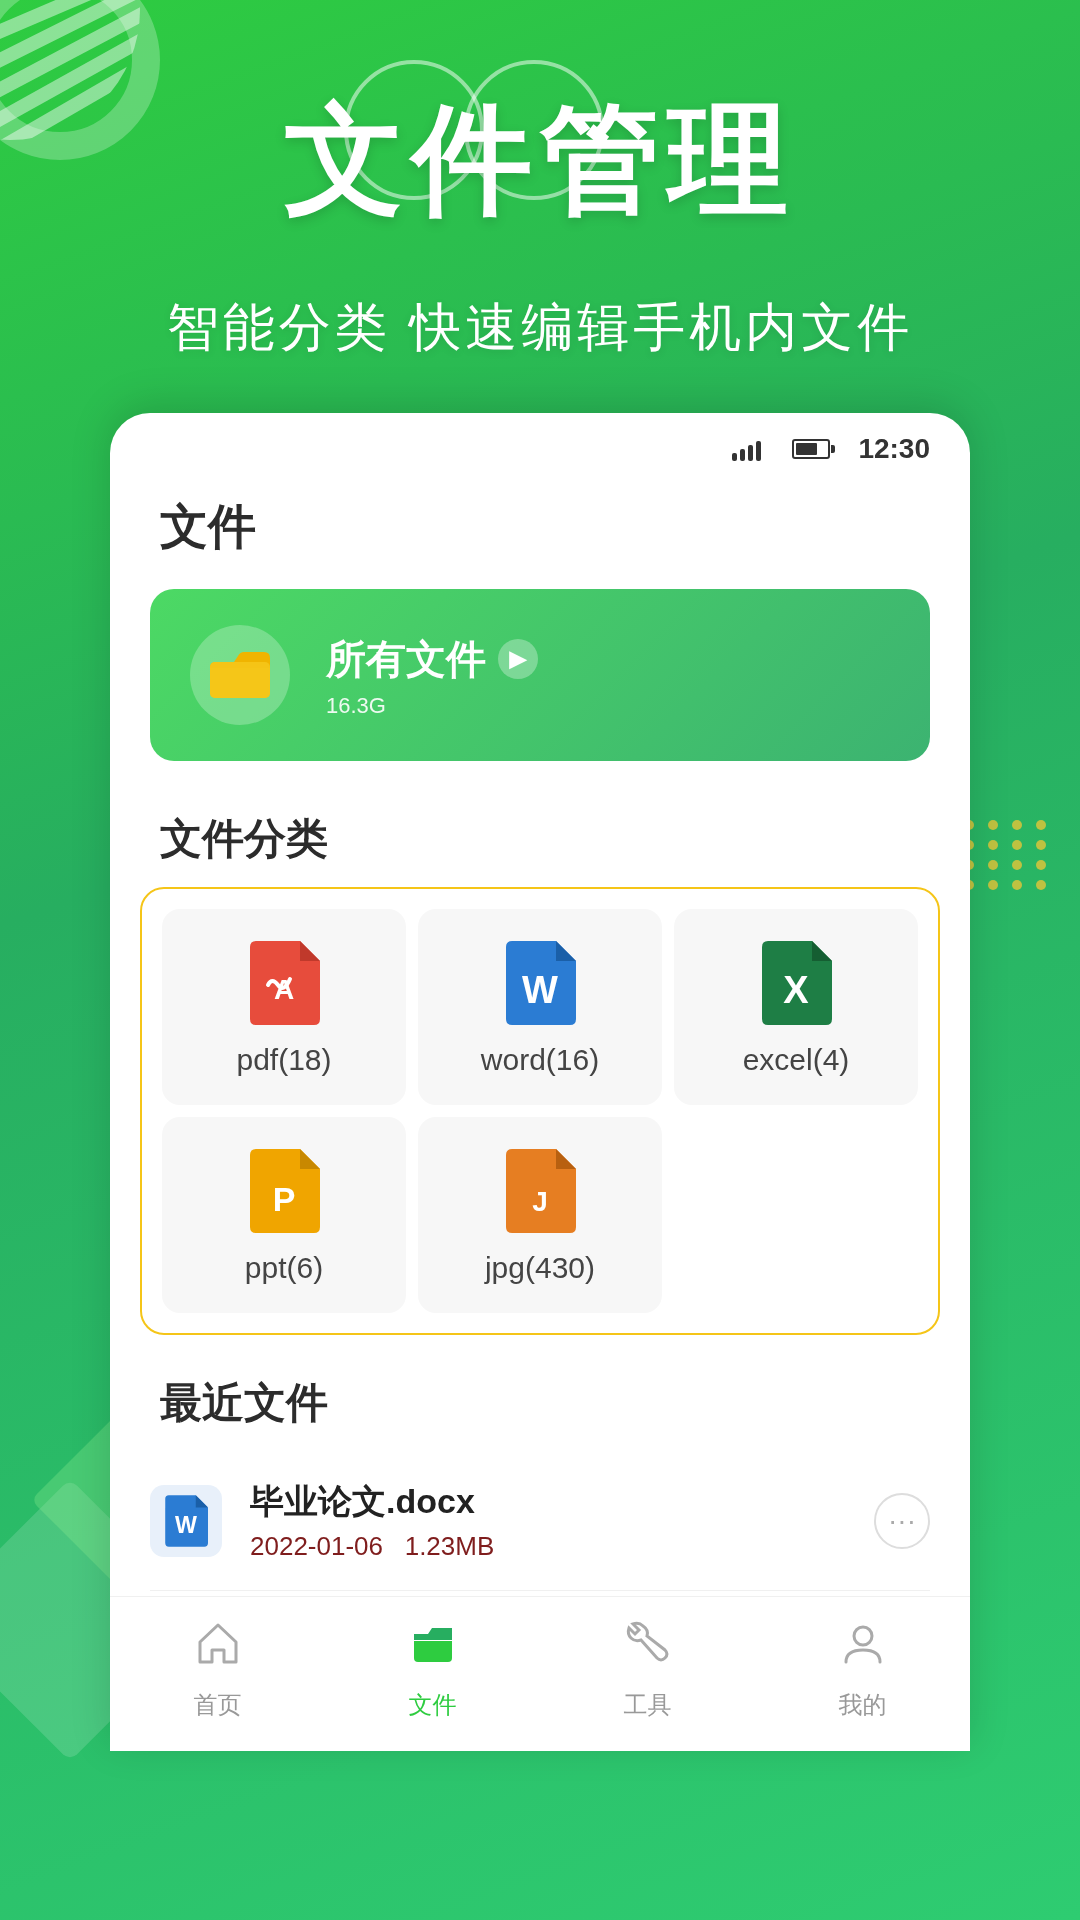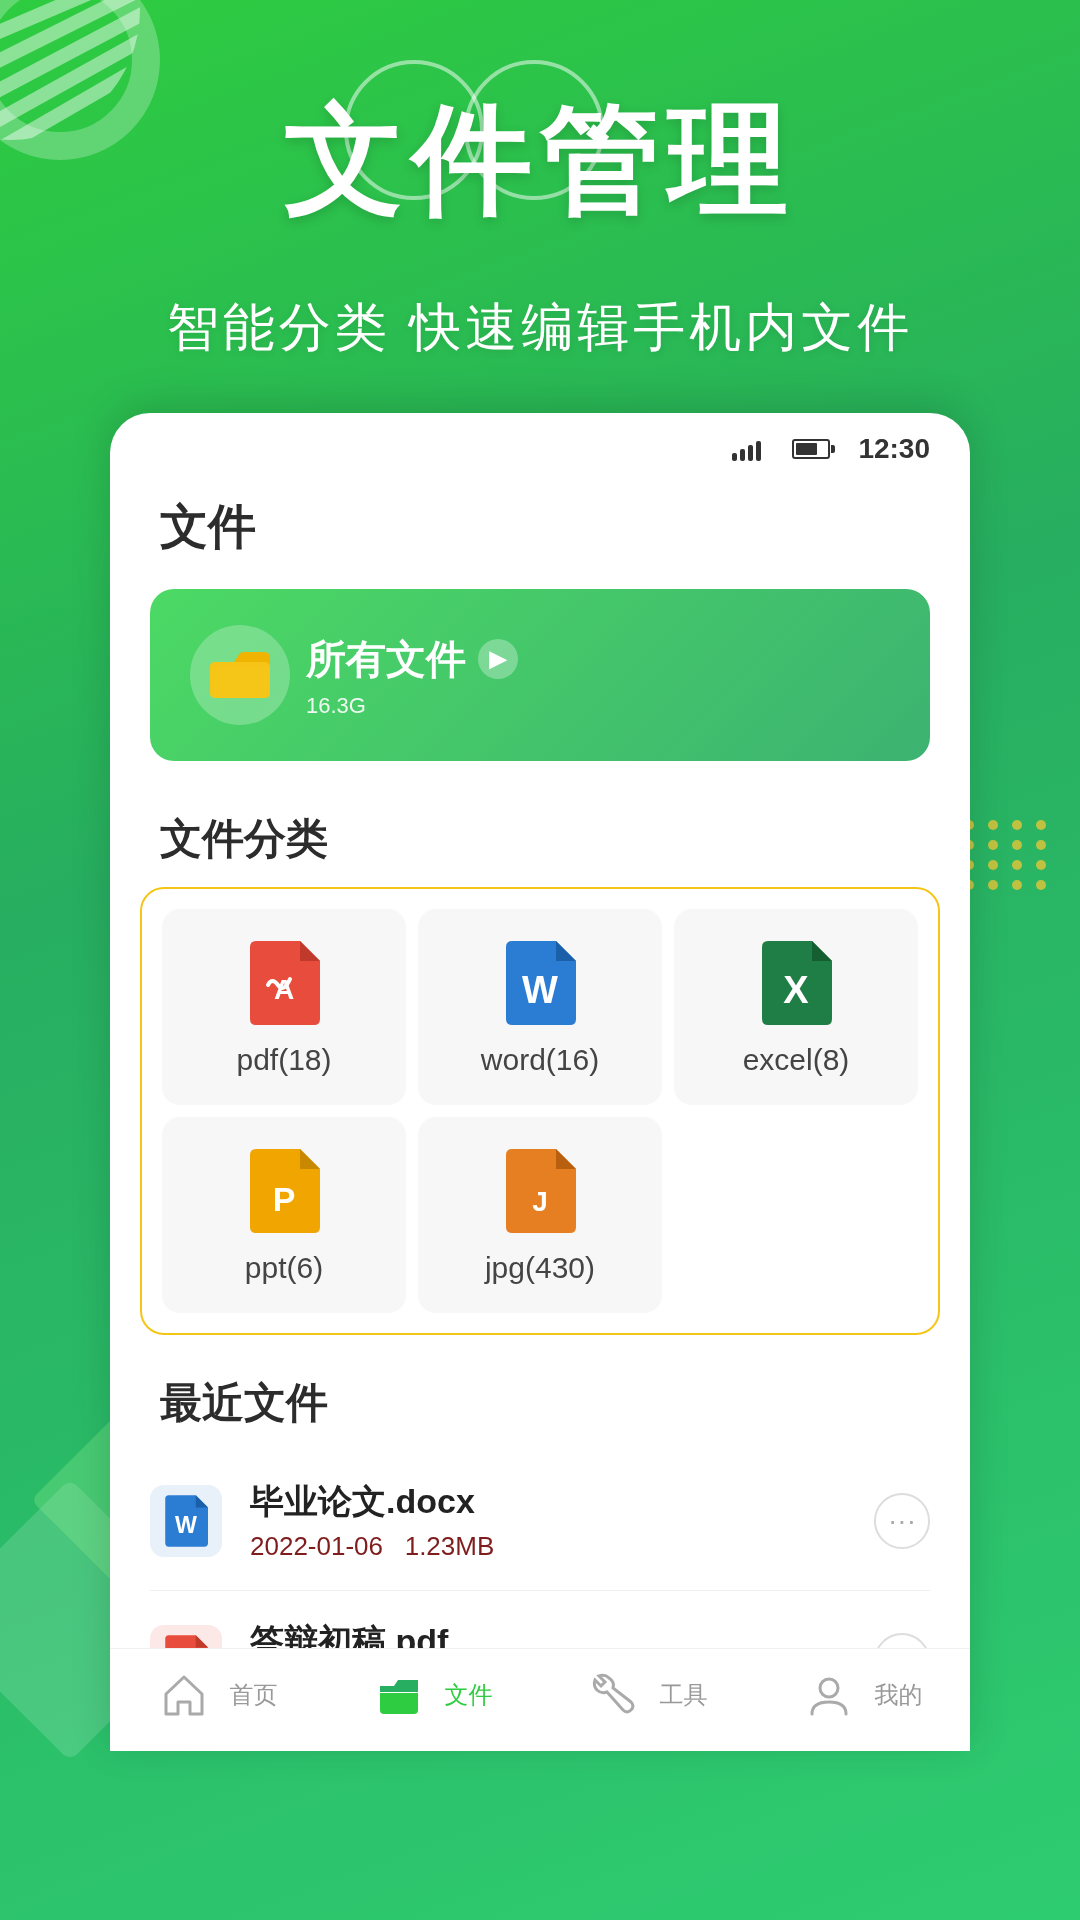--- a/index.html
+++ b/index.html
@@ -176,21 +176,21 @@
     }
 
     
     .all-files-card {
       margin: 0 40px 40px;
       background: linear-gradient(135deg, #4cd964 0%, #3cb371 100%);
       border-radius: 24px;
       padding: 36px 40px;
       display: flex;
       align-items: center;
-      gap: 16px;
+      gap: 36px;
       cursor: pointer;
     }
 
     .folder-icon-wrap {
       width: 100px;
       height: 100px;
       background: rgba(255,255,255,0.25);
       border-radius: 50%;
       display: flex;
       align-items: center;
@@ -336,21 +336,21 @@
       background: white;
       border-top: 1px solid #f0f0f0;
       display: flex;
       justify-content: space-around;
       padding: 20px 0 30px;
       z-index: 20;
     }
 
     .nav-item {
       display: flex;
-      flex-direction: row;
+      flex-direction: column;
       align-items: center;
       gap: 20px;
       cursor: pointer;
       min-width: 120px;
       justify-content: space-between;
     }
 
     .nav-icon {
       width: 52px;
       height: 52px;
@@ -508,21 +508,21 @@
         </svg>
         <span class="category-label">word(16)</span>
       </div>
 
       <div class="category-item">
         <svg width="72" height="84" viewBox="0 0 72 84">
           <path d="M8 0 L52 0 L72 20 L72 78 Q72 84 66 84 L8 84 Q2 84 2 78 L2 6 Q2 0 8 0Z" fill="#1e7e45"></path>
           <path d="M52 0 L52 20 L72 20Z" fill="#155e32"></path>
           <text x="36" y="62" text-anchor="middle" fill="white" font-size="38" font-weight="bold" font-family="Arial">X</text>
         </svg>
-        <span class="category-label">excel(8)</span>
+        <span class="category-label">excel(4)</span>
       </div>
 
       <div class="category-item">
         <svg width="72" height="84" viewBox="0 0 72 84">
           <path d="M8 0 L52 0 L72 20 L72 78 Q72 84 66 84 L8 84 Q2 84 2 78 L2 6 Q2 0 8 0Z" fill="#f0a500"></path>
           <path d="M52 0 L52 20 L72 20Z" fill="#c88800"></path>
           <text x="36" y="62" text-anchor="middle" fill="white" font-size="34" font-weight="bold" font-family="Arial">P</text>
         </svg>
         <span class="category-label">ppt(6)</span>
       </div>

